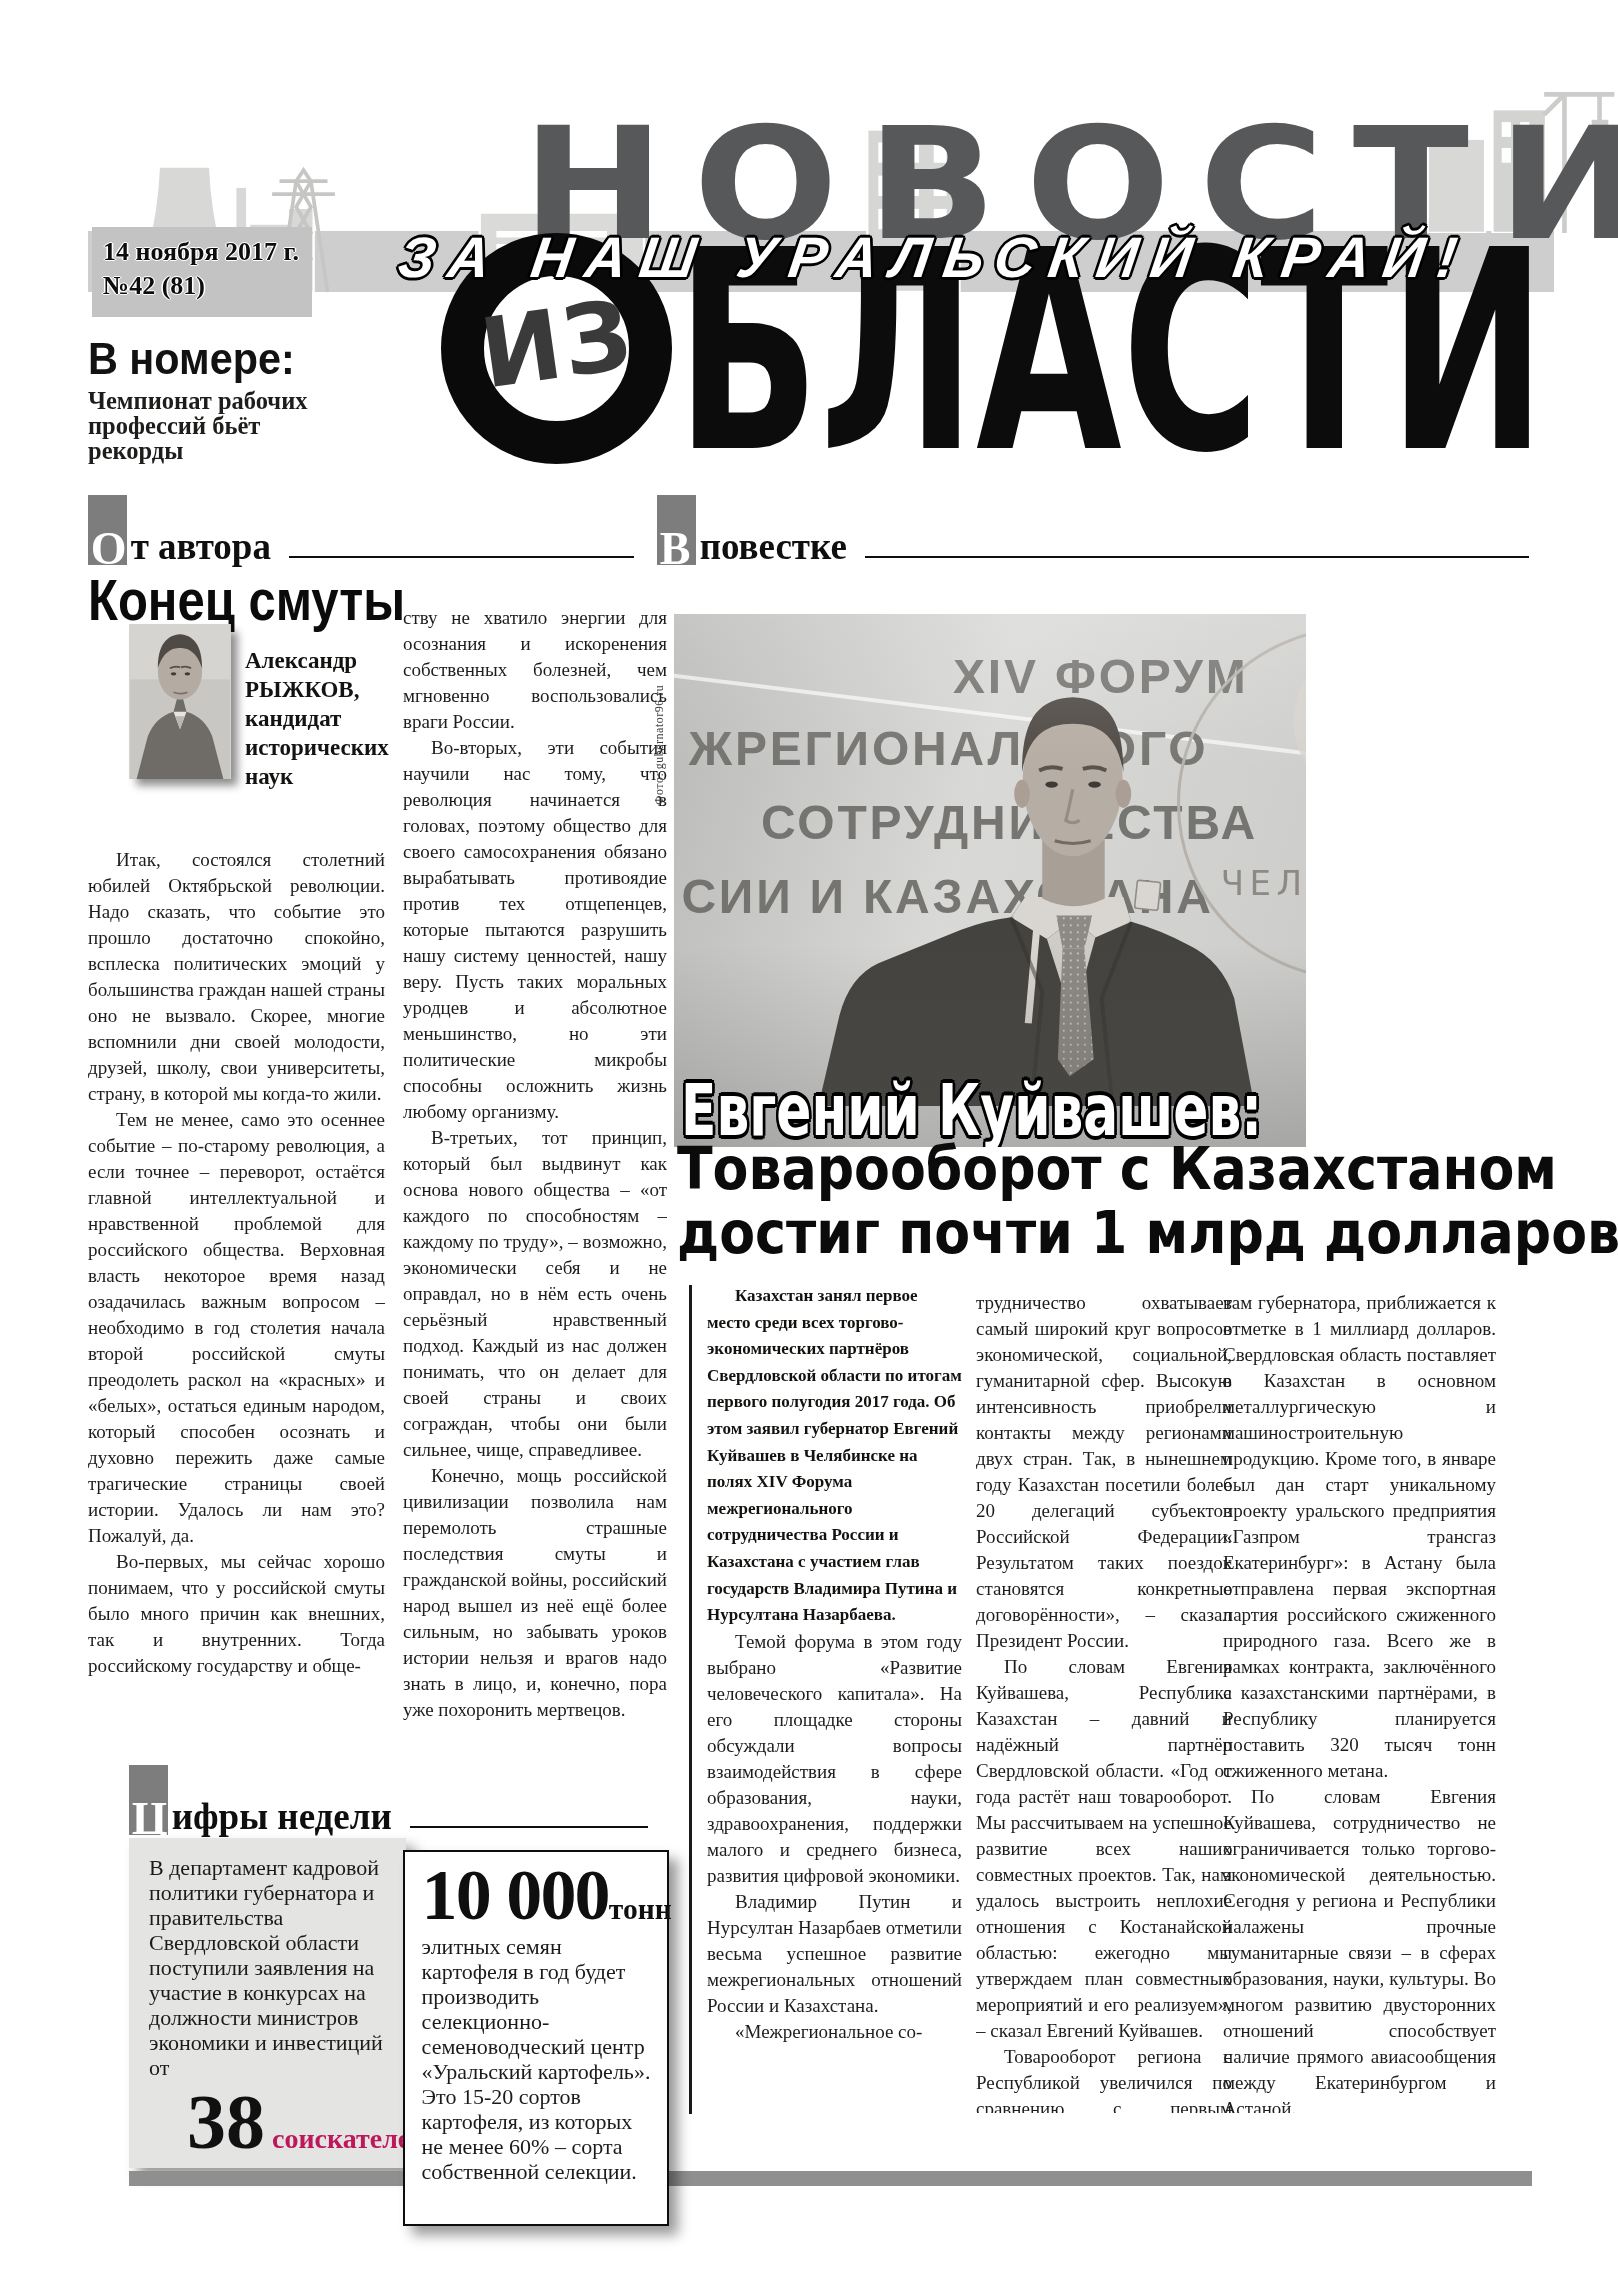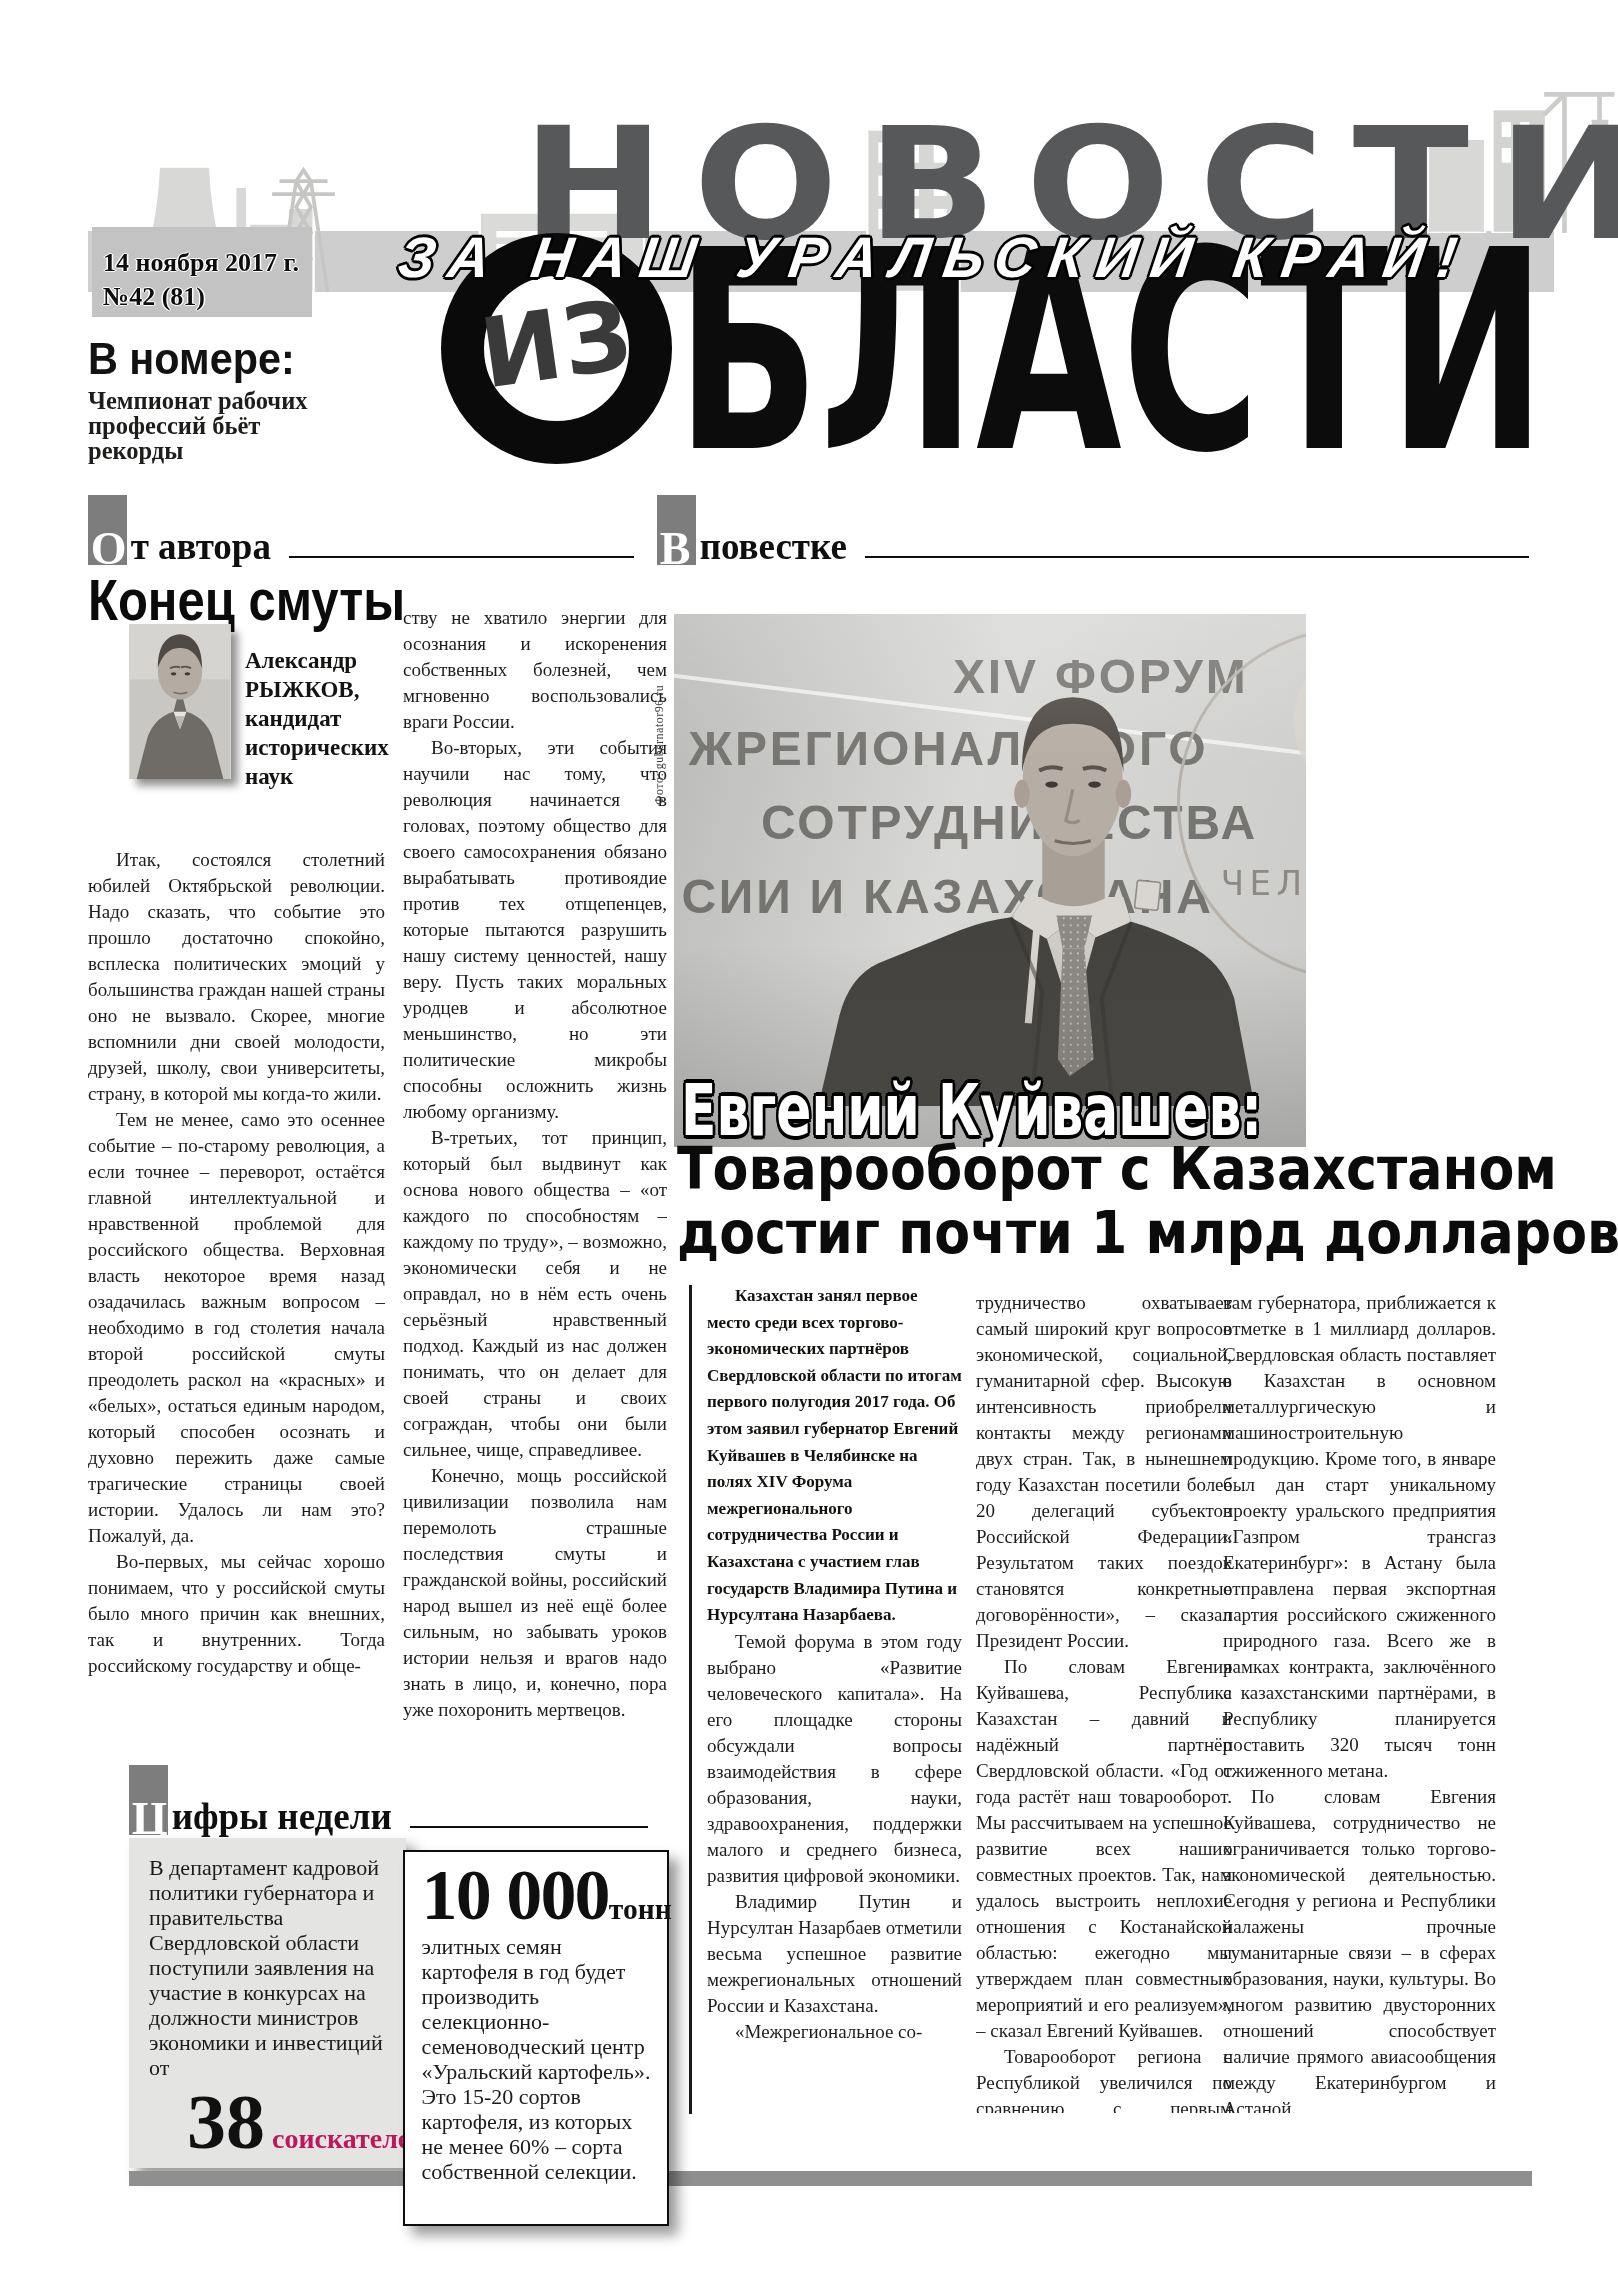--- a/index.html
+++ b/index.html
@@ -2,21 +2,21 @@
 <html lang="ru" style="font-size:14.8px"><head>
 <meta charset="utf-8">
 <style>
   html,body{margin:0;padding:0;background:#ffffff;}
   .page{position:relative;width:1619px;height:2290px;background:#fff;overflow:hidden;
         font-family:"Liberation Serif","DejaVu Serif",serif;color:#1d1d1b;}
   .abs{position:absolute;}
 
   
   .band{left:88px;top:231px;width:1466px;height:61px;background:#cecece;}
-  .datebox{left:92px;top:227px;width:220px;height:90px;background:#c3c3c3;padding:19px 11px;box-sizing:border-box;}
+  .datebox{left:92px;top:227px;width:220px;height:90px;background:#c3c3c3;padding:8px 11px;box-sizing:border-box;}
   .datebox div{font:700 26px/34px "Liberation Serif",serif;color:#0d0d0d;
      text-shadow:-1.4px 0 #fff,1.4px 0 #fff,0 -1.4px #fff,0 1.4px #fff;}
   .title-novosti{left:522px;top:107px;font-family:"DejaVu Sans",sans-serif;font-weight:700;
      font-size:155px;line-height:1;letter-spacing:26px;color:#57585a;transform:scaleX(1.1);transform-origin:left top;white-space:nowrap;}
   .title-oblasti{left:441px;top:233px;display:flex;align-items:flex-end;}
   .big-o{position:relative;width:231px;height:231px;box-sizing:border-box;border:43px solid #0a0a0a;
      border-radius:50%;background:#fff;margin-right:3.7px;flex:0 0 auto;}
   .big-o .iz{position:absolute;left:50%;top:50%;transform:translate(-50%,-54%) rotate(-8deg);
      font-family:"DejaVu Sans",sans-serif;font-weight:700;font-size:96px;color:#3a3a3b;letter-spacing:1.8px;}
   .oblasti-rest{font-family:"DejaVu Sans",sans-serif;font-weight:700;font-size:277px;line-height:223px;

